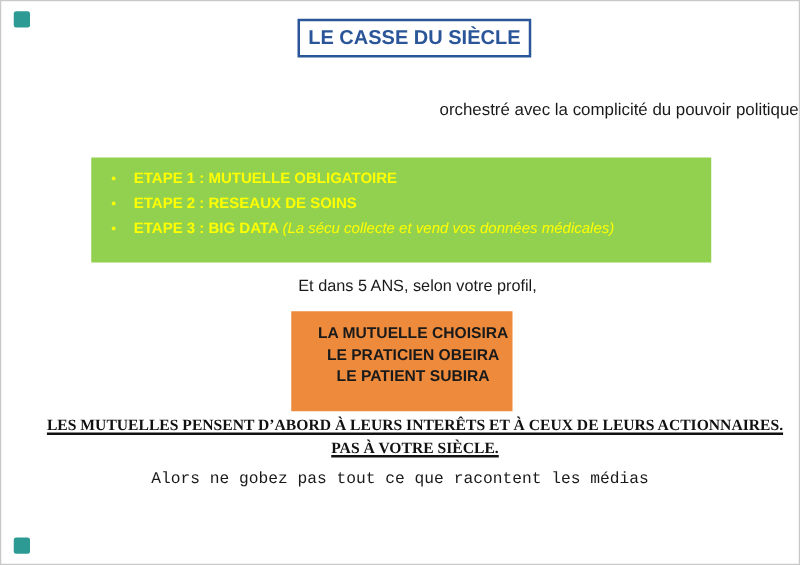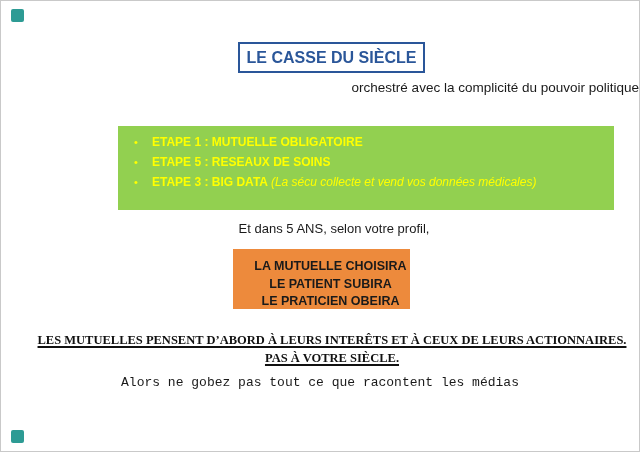--- a/index.html
+++ b/index.html
@@ -15,55 +15,55 @@
     box-sizing: border-box;
   }
   .corner-marker {
     position: absolute; left: 10px; width: 13px; height: 13px;
     background: #2d9b94; border-radius: 2px;
   }
   .corner-marker.top { top: 8px; }
   .corner-marker.bottom { top: 429px; }
 
   .title-box {
-    position: absolute; left: 237px; top: 41px; width: 187px; height: 31px;
+    position: absolute; left: 237px; top: 14px; width: 187px; height: 31px;
     border: 2px solid #2a5699; box-sizing: border-box;
     display: flex; align-items: center; justify-content: center;
   }
   .title-box .title-text {
     color: #2a5699; font-weight: bold; font-size: 16px; white-space: nowrap;
   }
 
   .subtitle {
     position: absolute; left: 0; right: 0; top: 79px;
     text-align: right; font-size: 13.5px; color: #1a1a1a;
   }
 
   .steps-box {
     position: absolute; left: 72px; top: 125px; width: 496px; height: 84px;
-    background: #92d050; box-sizing: border-box; padding-top: 6px; margin-left: 45px;
+    background: #92d050; box-sizing: border-box; padding-top: 6px;
   }
   .step-row {
     height: 20px; line-height: 20px; white-space: nowrap;
     font-size: 12px; color: #ffff00;
   }
   .step-row .bullet {
     display: inline-block; width: 20px; margin-left: 8px;
     text-align: center; font-size: 11px;
   }
   .step-row .step-bold { font-weight: bold; padding-left: 6px; }
   .step-row .step-normal { font-weight: normal; font-style: italic; }
 
   .interlude {
     position: absolute; left: 0; right: 0; top: 220px;
     text-align: center; font-size: 13px; transform: translateX(14px);
   }
 
   .consequence-box {
-    position: absolute; left: 232px; top: 248px; width: 177px; height: 60px;
+    position: absolute; left: 232px; top: 248px; width: 177px; height: 80px;
     background: #ed8a3c; box-sizing: border-box; padding-top: 9px;
   }
   .consequence-line {
     text-align: center; font-weight: bold; font-size: 12.5px;
     line-height: 17.5px; color: #1a1a1a; transform: translateX(9px);
     white-space: nowrap;
   }
 
   .warning {
     position: absolute; left: 0; right: 0; top: 330px;
@@ -95,33 +95,33 @@
     <span class="title-text">LE CASSE DU SIÈCLE</span>
   </div>
 
   <div class="subtitle">orchestré avec la complicité du pouvoir politique</div>
 
   <div class="steps-box">
     <div class="step-row">
       <span class="bullet">•</span><span class="step-bold">ETAPE 1 : MUTUELLE OBLIGATOIRE</span><span class="step-normal"></span>
     </div>
     <div class="step-row">
-      <span class="bullet">•</span><span class="step-bold">ETAPE 5 : RESEAUX DE SOINS</span><span class="step-normal"></span>
+      <span class="bullet">•</span><span class="step-bold">ETAPE 2 : RESEAUX DE SOINS</span><span class="step-normal"></span>
     </div>
     <div class="step-row">
       <span class="bullet">•</span><span class="step-bold">ETAPE 3 : BIG DATA </span><span class="step-normal">(La sécu collecte et vend vos données médicales)</span>
     </div>
   </div>
 
   <div class="interlude">Et dans 5 ANS, selon votre profil,</div>
 
   <div class="consequence-box">
     <div class="consequence-line">LA MUTUELLE CHOISIRA</div>
+    <div class="consequence-line">LE PRATICIEN OBEIRA</div>
     <div class="consequence-line">LE PATIENT SUBIRA</div>
-    <div class="consequence-line">LE PRATICIEN OBEIRA</div>
   </div>
 
   <div class="warning">
     <div class="warning-line"><span class="u">LES MUTUELLES PENSENT D’ABORD À LEURS INTERÊTS ET À CEUX DE LEURS ACTIONNAIRES.</span></div>
     <div class="warning-line"><span class="u">PAS À VOTRE SIÈCLE.</span></div>
   </div>
 
   <div class="closing">Alors ne gobez pas tout ce que racontent les médias</div>
 
   <div class="corner-marker bottom"></div>

